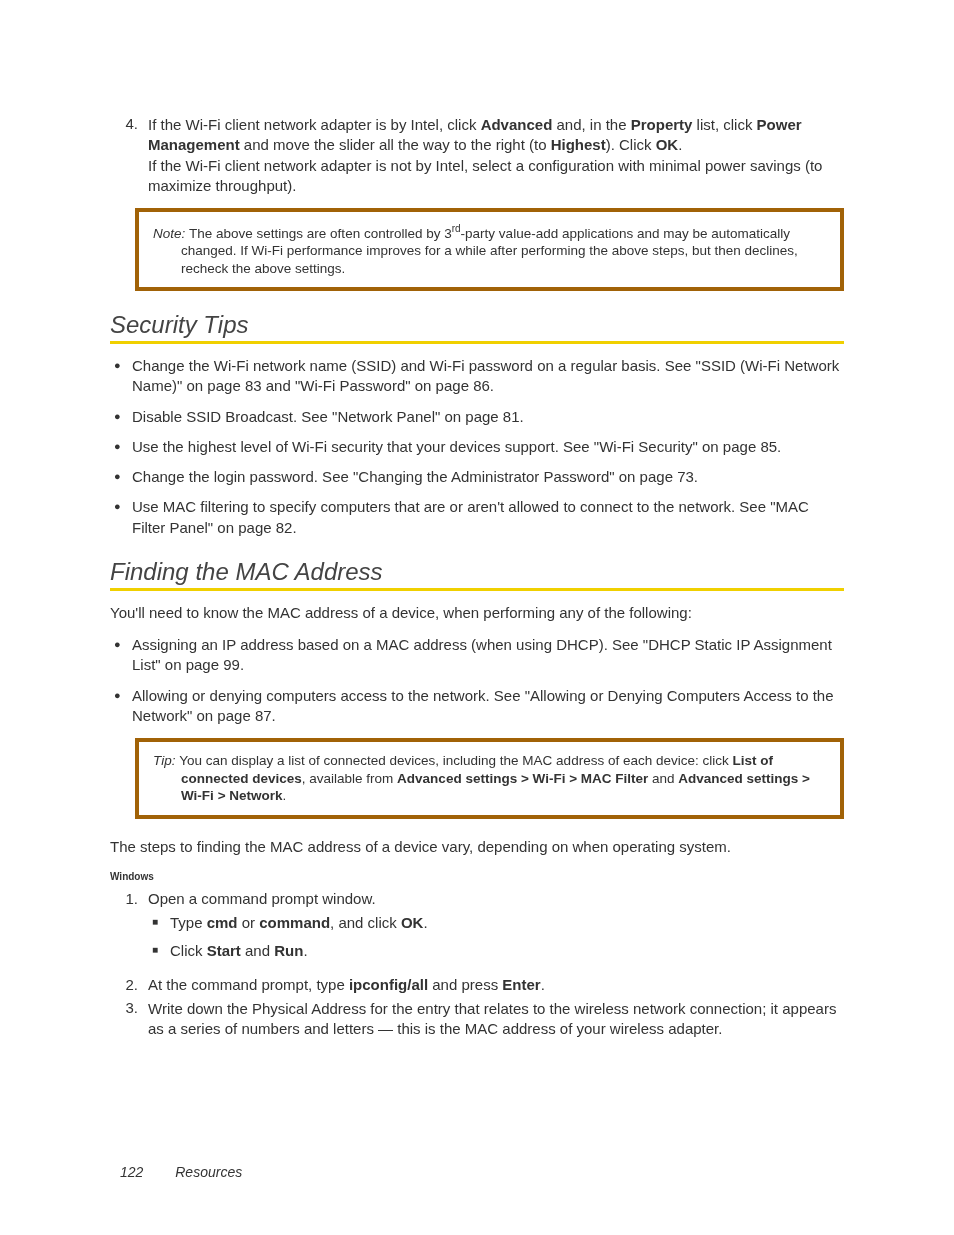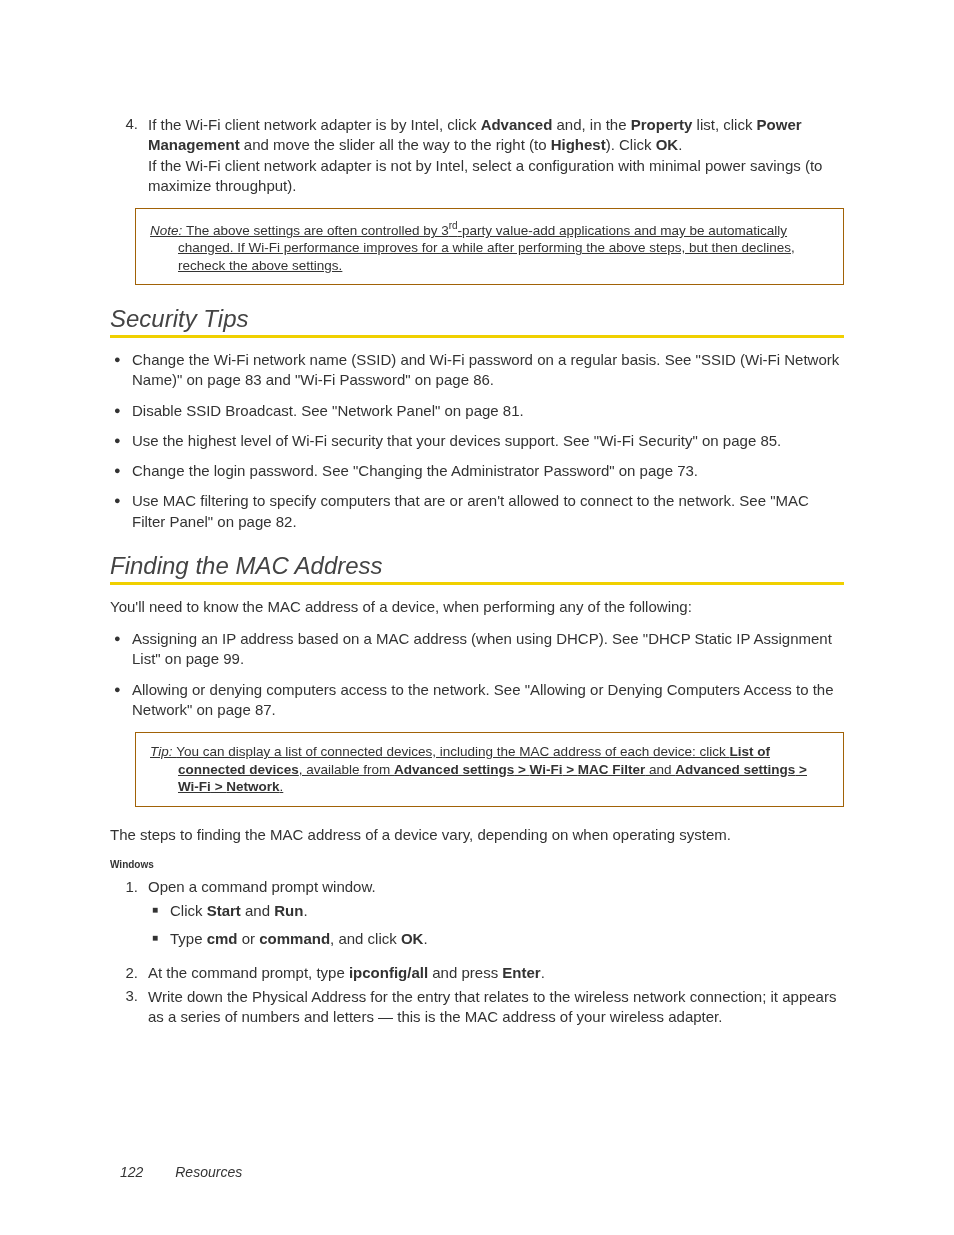--- a/index.html
+++ b/index.html
@@ -26,28 +26,27 @@
       text-align: right;
       padding-right: 10px;
     }
     .numitem .numbody {
       flex: 1;
     }
     .or {
       margin: 14px 0;
     }
     .calloutbox {
-      border: 1px solid #a16207;
+      border: 4px solid #a16207;
       padding: 10px 14px 10px 42px;
       margin: 12px 0 18px 25px;
       font-size: 13.5px;
       line-height: 1.3;
       text-indent: -28px;
       color: #333;
-      text-decoration: underline;
     }
     .calloutbox .label-note {
       font-style: italic;
     }
     .section-h {
       font-style: italic;
       font-size: 24px;
       color: #444;
       margin-top: 20px;
       margin-bottom: 2px;
@@ -163,24 +162,24 @@
   <div class="para">The steps to finding the MAC address of a device vary, depending on when operating system.</div>
 
   <div class="subhead-small">Windows</div>
 
   <div class="numitem">
     <div class="num">1.</div>
     <div class="numbody">
       <div>Open a command prompt window.</div>
       <ul class="squares">
         <li>
-          <span>Click </span><span class="bold">Start</span><span> and </span><span class="bold">Run</span><span>.</span>
+          <span>Type </span><span class="bold">cmd</span><span> or </span><span class="bold">command</span><span>, and click </span><span class="bold">OK</span><span>.</span>
         </li>
         <li>
-          <span>Type </span><span class="bold">cmd</span><span> or </span><span class="bold">command</span><span>, and click </span><span class="bold">OK</span><span>.</span>
+          <span>Click </span><span class="bold">Start</span><span> and </span><span class="bold">Run</span><span>.</span>
         </li>
       </ul>
     </div>
   </div>
 
   <div class="numitem">
     <div class="num">2.</div>
     <div class="numbody">
       <span>At the command prompt, type </span><span class="bold">ipconfig/all</span><span> and press </span><span class="bold">Enter</span><span>.</span>
     </div>

